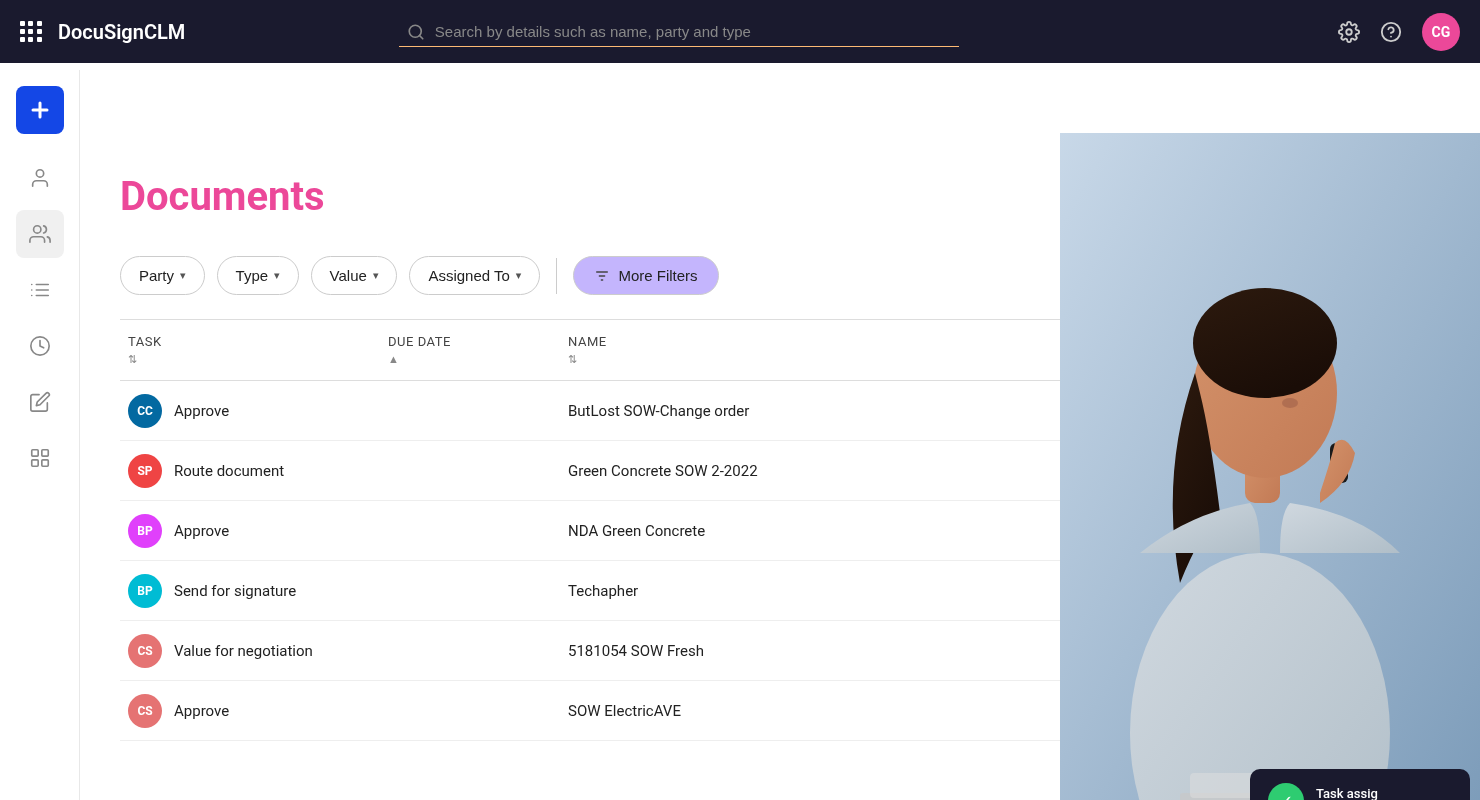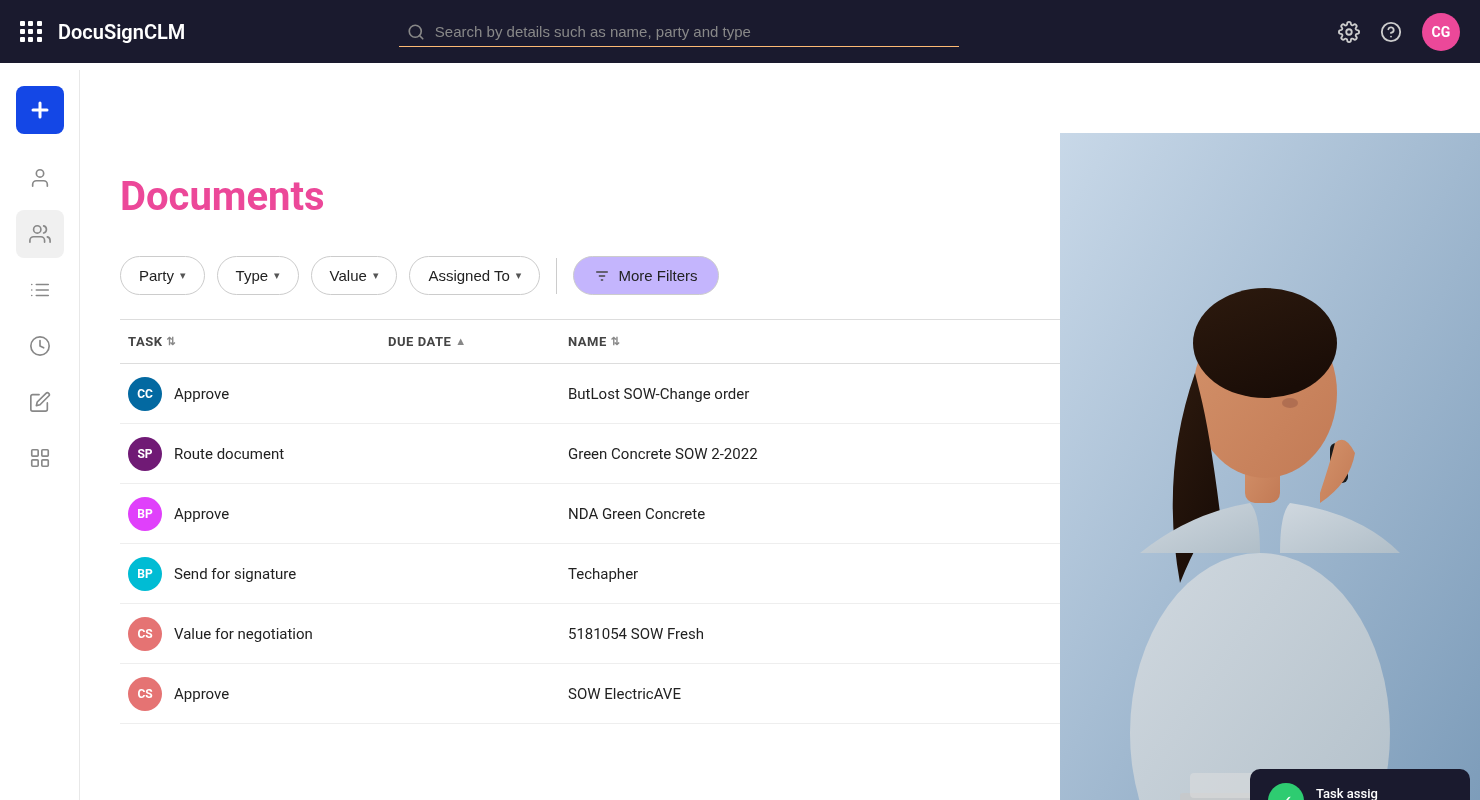--- a/index.html
+++ b/index.html
@@ -199,28 +199,28 @@
       border-top: 1px solid #ddd;
     }
     .table-header {
       display: grid;
       grid-template-columns: 260px 180px 1fr 160px;
       padding: 10px 0;
       border-bottom: 1px solid #ddd;
     }
     .table-header-cell {
       font-size: 13px;
-      font-weight: 700;
+      font-weight: 400;
       color: #444;
       text-transform: uppercase;
       letter-spacing: 0.04em;
       display: flex;
-      align-items: center;
       gap: 4px;
       padding: 4px 8px;
+      flex-direction: column;
     }
     .sort-icon { font-size: 11px; color: #888; }
     .table-row {
       display: grid;
       grid-template-columns: 260px 180px 1fr 160px;
       align-items: center;
       border-bottom: 1px solid #eee;
       padding: 4px 0;
       min-height: 60px;
     }
@@ -458,21 +458,21 @@
     <div class="table-cell task-cell">
       <div class="avatar-badge" style="background:#0369a1">CC</div>
       <span>Approve</span>
     </div>
     <div class="table-cell"></div>
     <div class="table-cell">ButLost SOW-Change order</div>
     <div class="table-cell">Bát to L</div>
   </div>
         <div class="table-row">
     <div class="table-cell task-cell">
-      <div class="avatar-badge" style="background:#701a75">SP</div>
+      <div class="avatar-badge" style="background:#ef4444">SP</div>
       <span>Route document</span>
     </div>
     <div class="table-cell"></div>
     <div class="table-cell">Green Concrete SOW 2-2022</div>
     <div class="table-cell">Green Co</div>
   </div>
         <div class="table-row">
     <div class="table-cell task-cell">
       <div class="avatar-badge" style="background:#e040fb">BP</div>
       <span>Approve</span>

